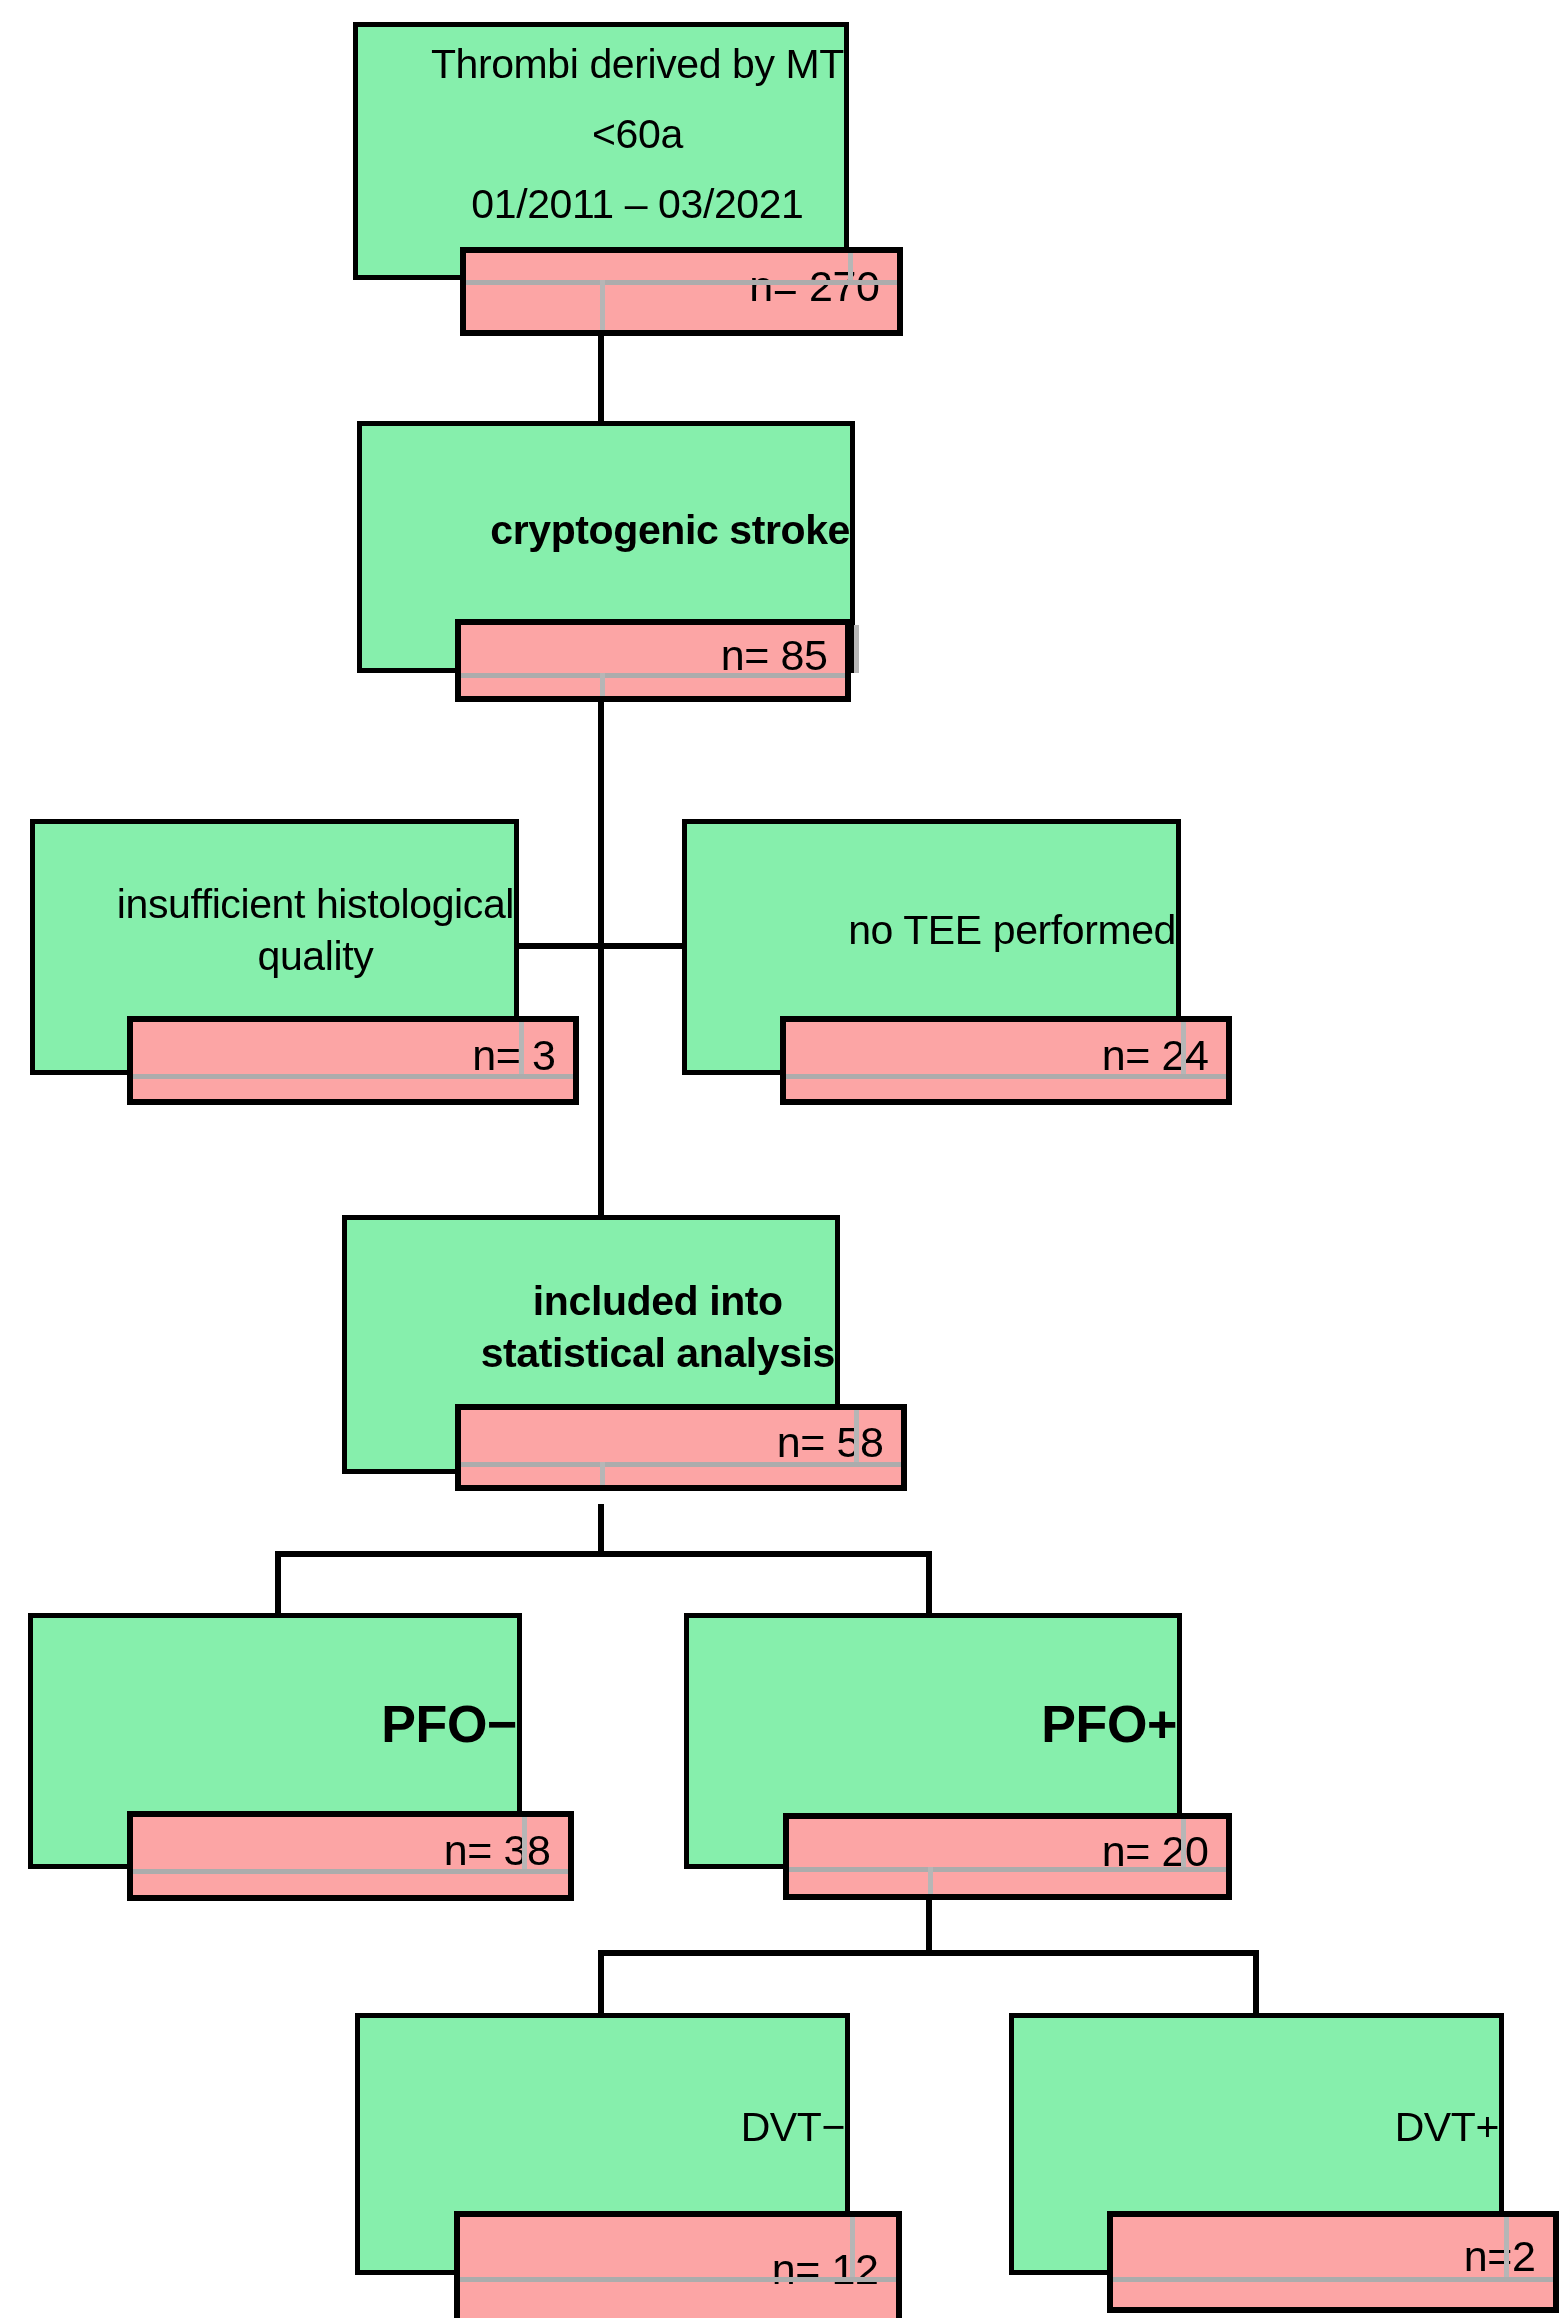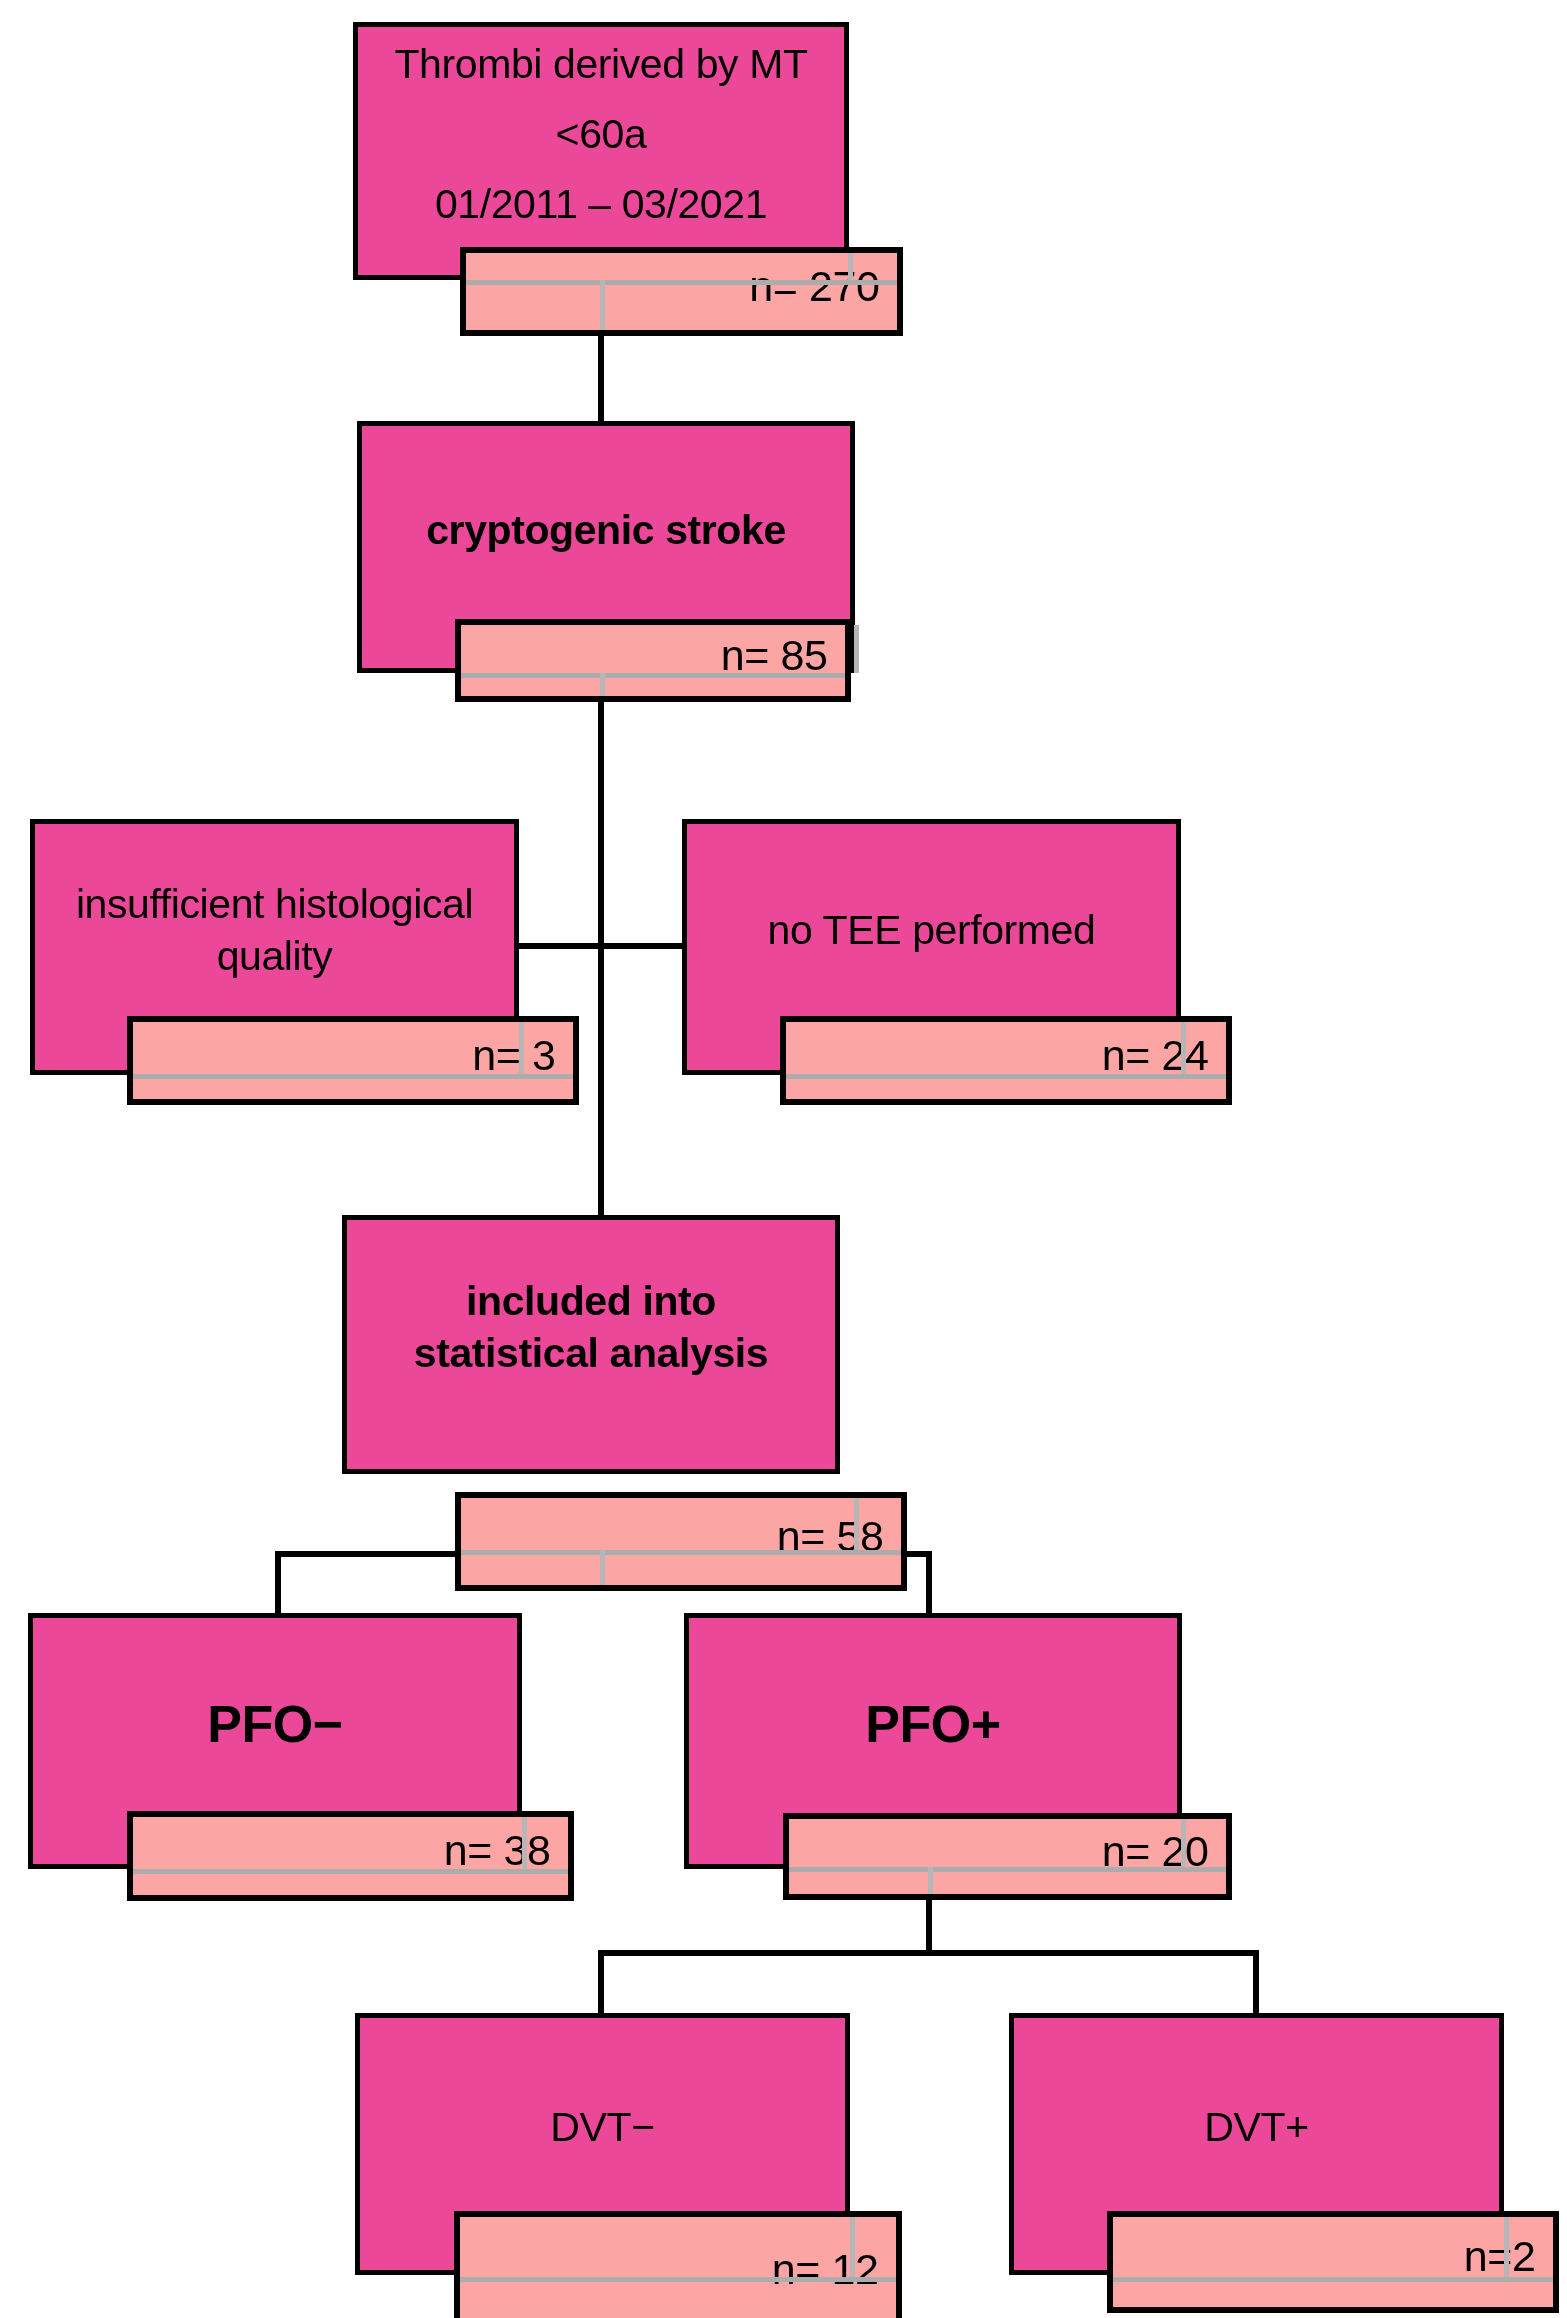--- a/index.html
+++ b/index.html
@@ -2,22 +2,22 @@
 <html style="font-size:12.7px"><head>
 <meta charset="utf-8">
 <style>
   html,body{margin:0;padding:0;background:#ffffff;}
   #canvas{
     position:relative;width:1568px;height:2319px;background:#ffffff;
     font-family:"Liberation Sans",sans-serif;color:#000;overflow:hidden;
   }
   .cline{position:absolute;background:#000000;}
   .wbox{
-    position:absolute;background:#ec4899;border:5.6px solid #000000;box-sizing:border-box;
-    display:flex;align-items:center;justify-content:center;padding-bottom:35px;
+    position:absolute;background:#86efac;border:5.6px solid #000000;box-sizing:border-box;
+    display:flex;align-items:center;justify-content:flex-end;padding-bottom:35px;
   }
   .wtext{font-size:41px;line-height:52px;text-align:center;white-space:pre-line;letter-spacing:-0.4px;}
   .spread{line-height:70px;}
   .bold{font-weight:700;}
   .pfo{font-size:52px;}
   .gbox{
     position:absolute;background:#fca5a5;border:6.3px solid #000000;box-sizing:border-box;
     display:flex;align-items:center;justify-content:flex-end;padding:0 17.5px 11px 0;
   }
   .nlab{font-size:43px;letter-spacing:-0.4px;}
@@ -100,21 +100,21 @@
     <i class="fv" style="left:386px;top:0;height:52px"></i>
     <span class="nlab">n= 3</span>
   </div>
 
   <div class="gbox" style="left:780px;top:1016px;width:452px;height:89px">
     <i class="fh" style="top:52px"></i>
     <i class="fv" style="left:395px;top:0;height:52px"></i>
     <span class="nlab">n= 24</span>
   </div>
 
-  <div class="gbox" style="left:455px;top:1492px;width:452px;height:99px">
+  <div class="gbox" style="left:455px;top:1404px;width:452px;height:87px">
     <i class="fh" style="top:52px"></i>
     <i class="fv" style="left:393px;top:0;height:52px"></i>
     <i class="fv" style="left:139px;top:52px;bottom:0"></i>
     <span class="nlab">n= 58</span>
   </div>
 
   <div class="gbox" style="left:127px;top:1811px;width:447px;height:90px">
     <i class="fh" style="top:52px"></i>
     <i class="fv" style="left:389px;top:0;height:52px"></i>
     <span class="nlab">n= 38</span>

